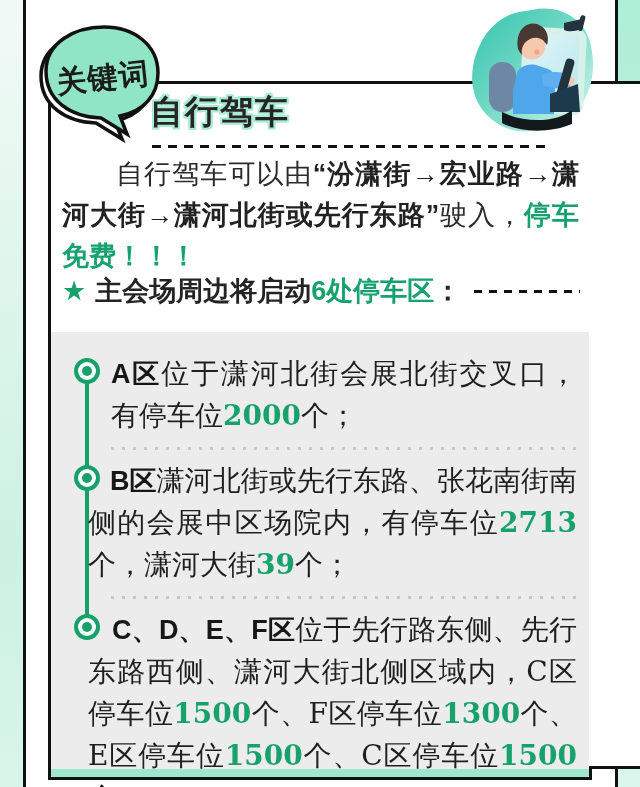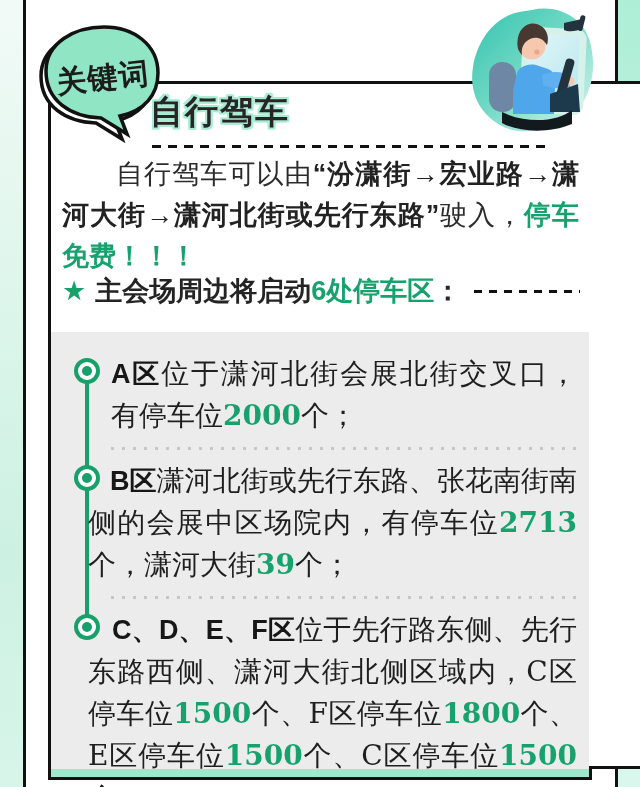--- a/index.html
+++ b/index.html
@@ -96,21 +96,21 @@
     <span class="subhead-dash"></span>
   </div>
 
   <div class="panel">
     <div class="connector"></div>
     <div id="zone-list">
         <div class="zone zone-a"><span class="bullet"></span><span class="zlabel">A区</span><span>位于潇河北街会展北街交叉口，有停车位</span><span class="hl">2000</span><span>个；</span></div>
         <div class="zone-sep"></div>
         <div class="zone zone-b"><span class="bullet"></span><span class="zlabel">B区</span><span>潇河北街或先行东路、张花南街南侧的会展中区场院内，有停车位</span><span class="hl">2713</span><span>个，潇河大街</span><span class="hl">39</span><span>个；</span></div>
         <div class="zone-sep"></div>
-        <div class="zone zone-c"><span class="bullet"></span><span class="zlabel">C、D、E、F区</span><span>位于先行路东侧、先行东路西侧、潇河大街北侧区域内，C区停车位</span><span class="hl">1500</span><span>个、F区停车位</span><span class="hl">1800</span><span>个、E区停车位</span><span class="hl">1500</span><span>个、C区停车位</span><span class="hl">1500</span><span>个。</span></div>
+        <div class="zone zone-c"><span class="bullet"></span><span class="zlabel">C、D、E、F区</span><span>位于先行路东侧、先行东路西侧、潇河大街北侧区域内，C区停车位</span><span class="hl">1500</span><span>个、F区停车位</span><span class="hl">1300</span><span>个、E区停车位</span><span class="hl">1500</span><span>个、C区停车位</span><span class="hl">1500</span><span>个。</span></div>
       </div>
   </div>
 </div>
 
 <div class="bottom-bar"></div>
 
 <div class="bubble">
   <svg width="138" height="126" viewBox="0 0 138 126">
     <g transform="translate(-5,5)">
       <path d="M70,5 C100,5 124,23 124,51 C124,73 110,89 86,94 L93,112 L67,96

